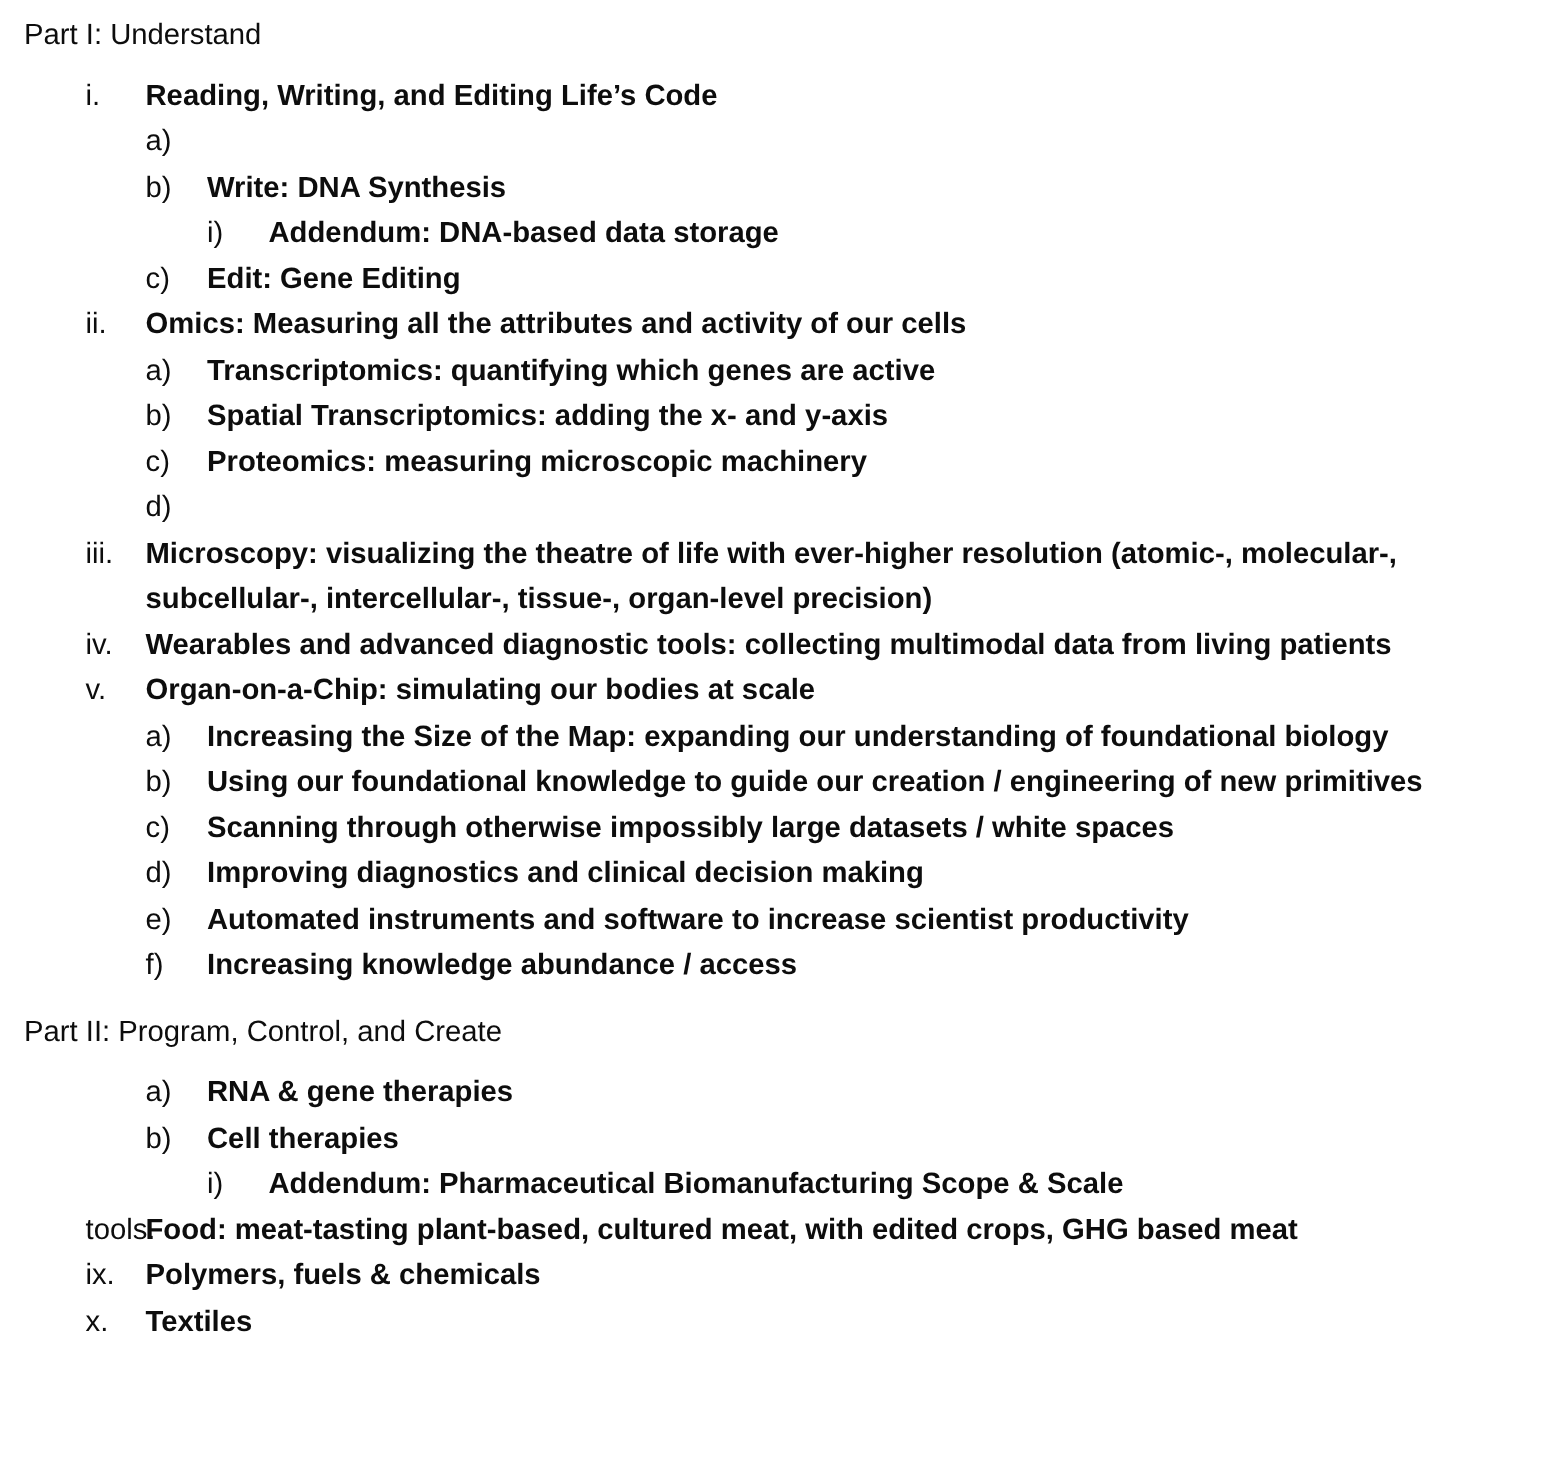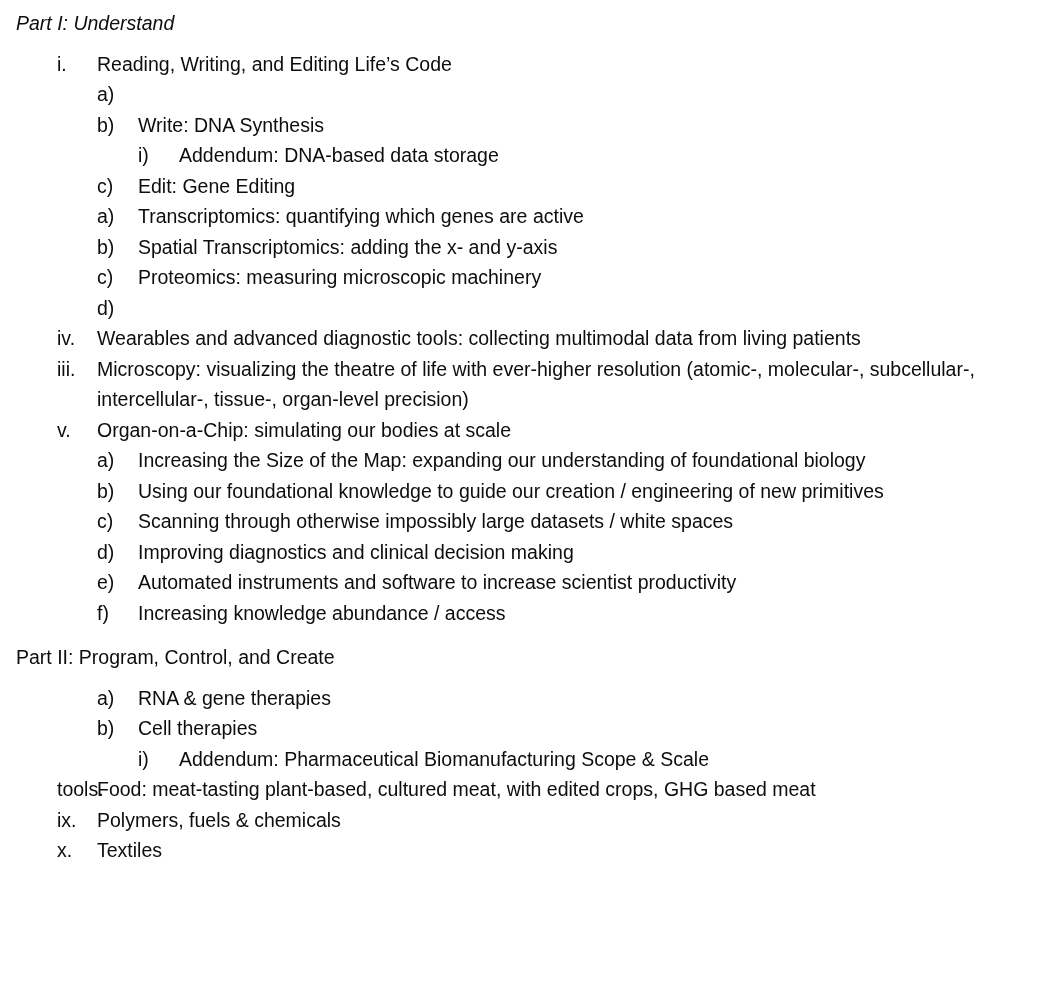--- a/index.html
+++ b/index.html
@@ -18,32 +18,32 @@
     padding: 6px 14px 10px 16px;
     font-size: 19.5px;
     line-height: 30.5px;
   }
   .heading {
     margin: 14px 0 10px 0;
     line-height: 30.5px;
   }
   .heading.first {
     margin-top: 2px;
-    font-style: italic;
   }
   .row {
     display: flex;
     align-items: flex-start;
   }
   .row .marker {
     flex: 0 0 auto;
     white-space: nowrap;
   }
   .row .text {
     flex: 1 1 auto;
+    font-weight: bold;
   }
   
   .l1 { padding-left: 41px; }
   .l1 .marker { width: 40px; }
   .l2 { padding-left: 81px; }
   .l2 .marker { width: 41px; }
   .l3 { padding-left: 122px; }
   .l3 .marker { width: 41px; }
 </style>
 </head>
@@ -65,42 +65,46 @@
     <span class="text">Write: DNA Synthesis</span>
   </div>
   <div class="row l3">
     <span class="marker">i)</span>
     <span class="text">Addendum: DNA-based data storage</span>
   </div>
   <div class="row l2">
     <span class="marker">c)</span>
     <span class="text">Edit: Gene Editing</span>
   </div>
+  <div class="row l1">
+    <span class="marker">ii.</span>
+    <span class="text">Omics: Measuring all the attributes and activity of our cells</span>
+  </div>
   <div class="row l2">
     <span class="marker">a)</span>
     <span class="text">Transcriptomics: quantifying which genes are active</span>
   </div>
   <div class="row l2">
     <span class="marker">b)</span>
     <span class="text">Spatial Transcriptomics: adding the x- and y-axis</span>
   </div>
   <div class="row l2">
     <span class="marker">c)</span>
     <span class="text">Proteomics: measuring microscopic machinery</span>
   </div>
   <div class="row l2">
     <span class="marker">d)</span>
   </div>
   <div class="row l1">
+    <span class="marker">iii.</span>
+    <span class="text">Microscopy: visualizing the theatre of life with ever-higher resolution (atomic-, molecular-, subcellular-, intercellular-, tissue-, organ-level precision)</span>
+  </div>
+  <div class="row l1">
     <span class="marker">iv.</span>
     <span class="text">Wearables and advanced diagnostic tools: collecting multimodal data from living patients</span>
-  </div>
-  <div class="row l1">
-    <span class="marker">iii.</span>
-    <span class="text">Microscopy: visualizing the theatre of life with ever-higher resolution (atomic-, molecular-, subcellular-, intercellular-, tissue-, organ-level precision)</span>
   </div>
   <div class="row l1">
     <span class="marker">v.</span>
     <span class="text">Organ-on-a-Chip: simulating our bodies at scale</span>
   </div>
   <div class="row l2">
     <span class="marker">a)</span>
     <span class="text">Increasing the Size of the Map: expanding our understanding of foundational biology</span>
   </div>
   <div class="row l2">

